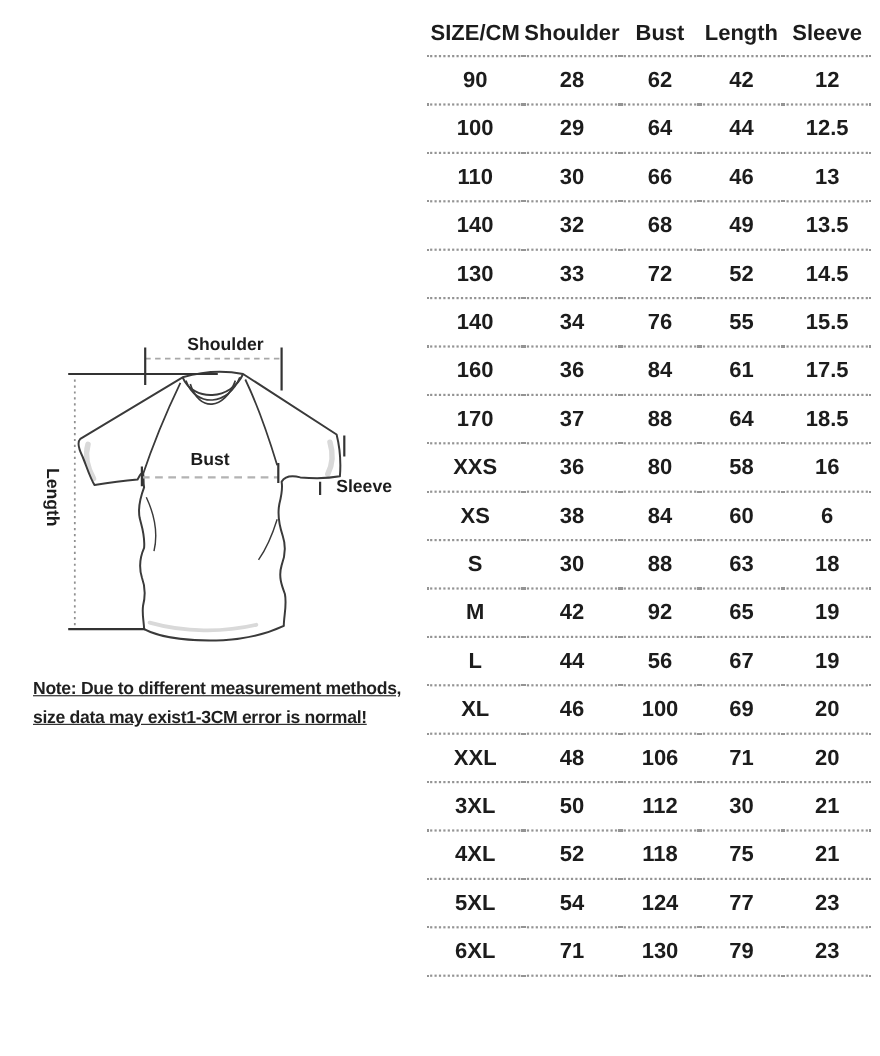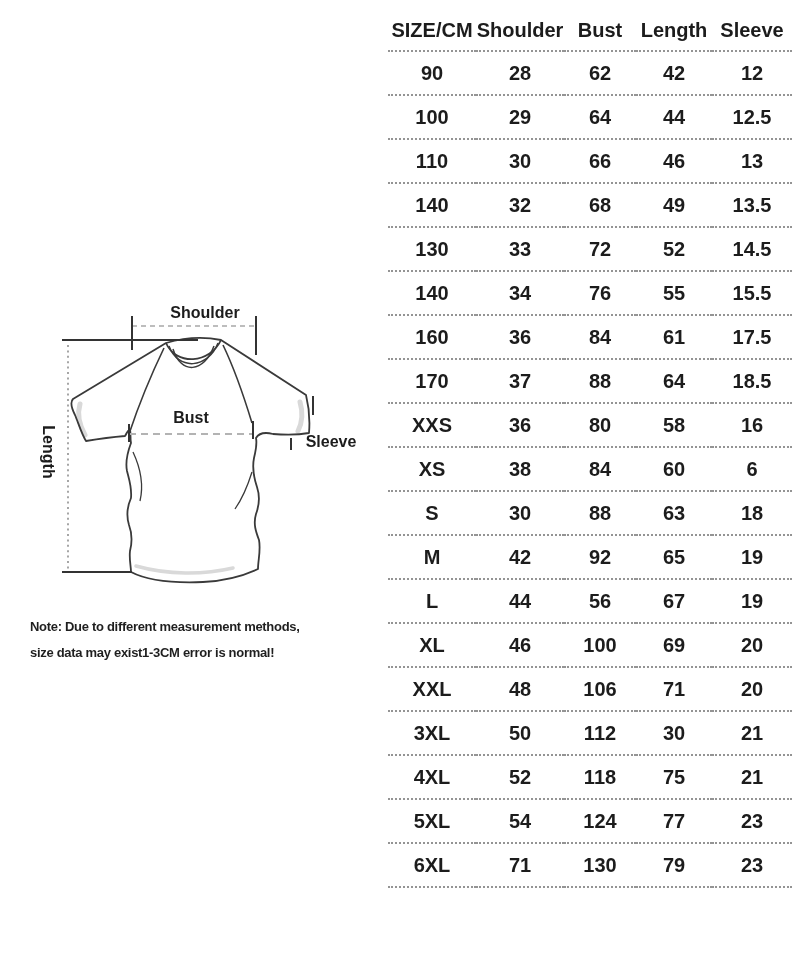--- a/index.html
+++ b/index.html
@@ -25,22 +25,22 @@
   .diagram{position:absolute;left:28px;top:292px;width:352px;height:324px;}
   .diagram svg{display:block;width:100%;height:100%;}
   .diagram text{
     font-family:"Liberation Sans",sans-serif;
     font-weight:bold;font-size:16px;fill:#1c1c1c;
   }
 
   
   .note{
     position:absolute;left:30px;top:614px;width:356px;
-    font-size:13px;font-weight:bold;letter-spacing:-0.3px;
-    line-height:26px;color:#1f1f1f;
+    font-size:16px;font-weight:bold;letter-spacing:-0.3px;
+    line-height:26px;color:#1f1f1f;text-decoration:underline;
   }
   .note div{white-space:nowrap;}
 </style>
 </head>
 <body>
 
 <div class="canvas">
 
   <div class="diagram">
     <svg viewBox="0 0 352 324">

